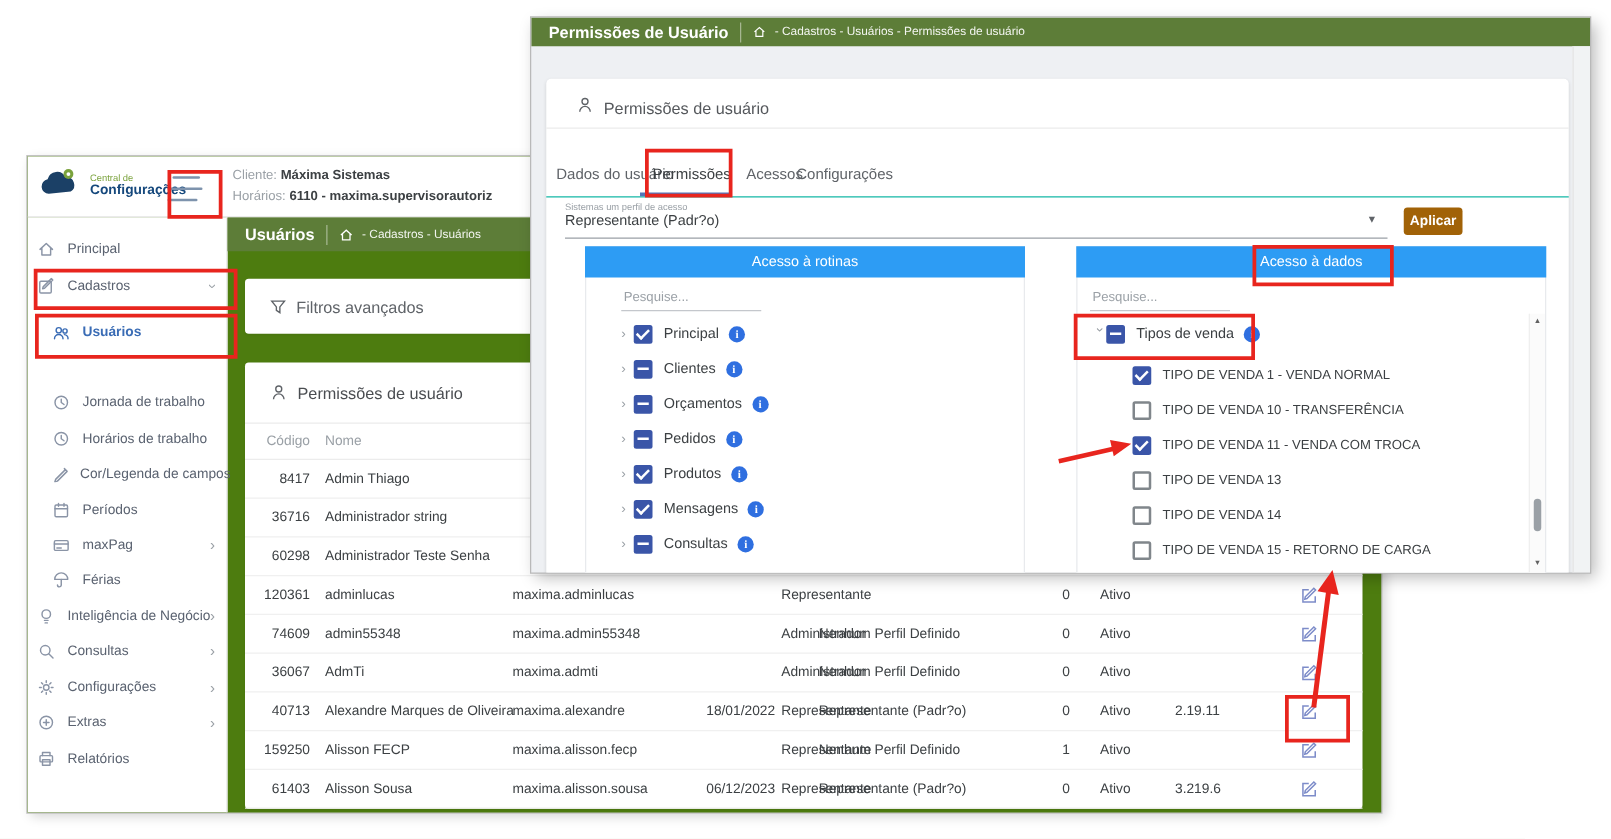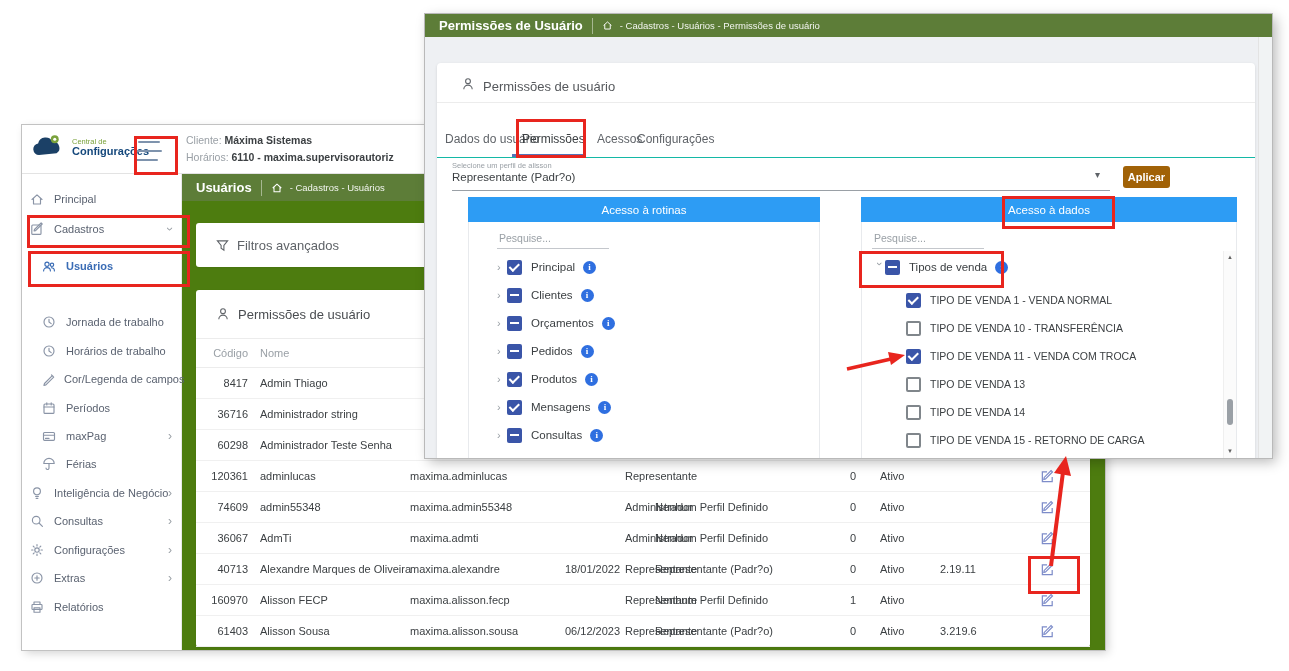--- a/index.html
+++ b/index.html
@@ -400,21 +400,21 @@
           <span class="tc c-perfil">Representante (Padr?o)</span>
           <span class="tc c-num">0</span>
           <span class="tc c-status">Ativo</span>
           <span class="tc c-ver">2.19.11</span>
         <span class="tc c-edit"><svg width="15" height="15" viewBox="0 0 16 16" fill="none" stroke="#7d8cc9" stroke-width="1.3">
               <path d="M13 8.5 V13.5 H2.5 V3 H7.5"></path>
               <path d="M6 10.5 L13.3 3.2 L11.8 1.7 L4.5 9 L4.1 11 Z"></path>
             </svg></span>
       </div>
       <div class="trow" style="top:295px">
-        <span class="tc c-cod">160970</span>
+        <span class="tc c-cod">159250</span>
           <span class="tc c-nome">Alisson FECP</span>
           <span class="tc c-login">maxima.alisson.fecp</span>
           <span class="tc c-date"></span>
           <span class="tc c-tipo">Representante</span>
           <span class="tc c-perfil">Nenhum Perfil Definido</span>
           <span class="tc c-num">1</span>
           <span class="tc c-status">Ativo</span>
           <span class="tc c-ver"></span>
         <span class="tc c-edit"><svg width="15" height="15" viewBox="0 0 16 16" fill="none" stroke="#7d8cc9" stroke-width="1.3">
               <path d="M13 8.5 V13.5 H2.5 V3 H7.5"></path>
@@ -463,21 +463,21 @@
       <div id="ov-div" class="abs"></div>
 
       <div id="tabs-row" class="abs">
         <span class="tab" style="left:8px">Dados do usuário</span>
         <span class="tab active" style="left:85px">Permissões</span>
         <span class="tab" style="left:160px">Acessos</span>
         <span class="tab" style="left:200px">Configurações</span>
       </div>
       <div id="tab-underline" class="abs"></div>
 
-      <span id="sel-label" class="abs">Selecione um perfil de alisson</span>
+      <span id="sel-label" class="abs">Sistemas um perfil de acesso</span>
       <span id="sel-value" class="abs">Representante (Padr?o)</span>
       <span id="sel-caret" class="abs">▾</span>
       <div id="sel-line" class="abs"></div>
       <div id="apply-btn" class="abs">Aplicar</div>
 
       <div class="panel" id="panel-rot">
         <div class="phead">Acesso à rotinas</div>
         <input class="psearch" placeholder="Pesquise..." style="">
         <div class="xrow" style="left:28px;top:59px">
           <span class="xchev">›</span>

